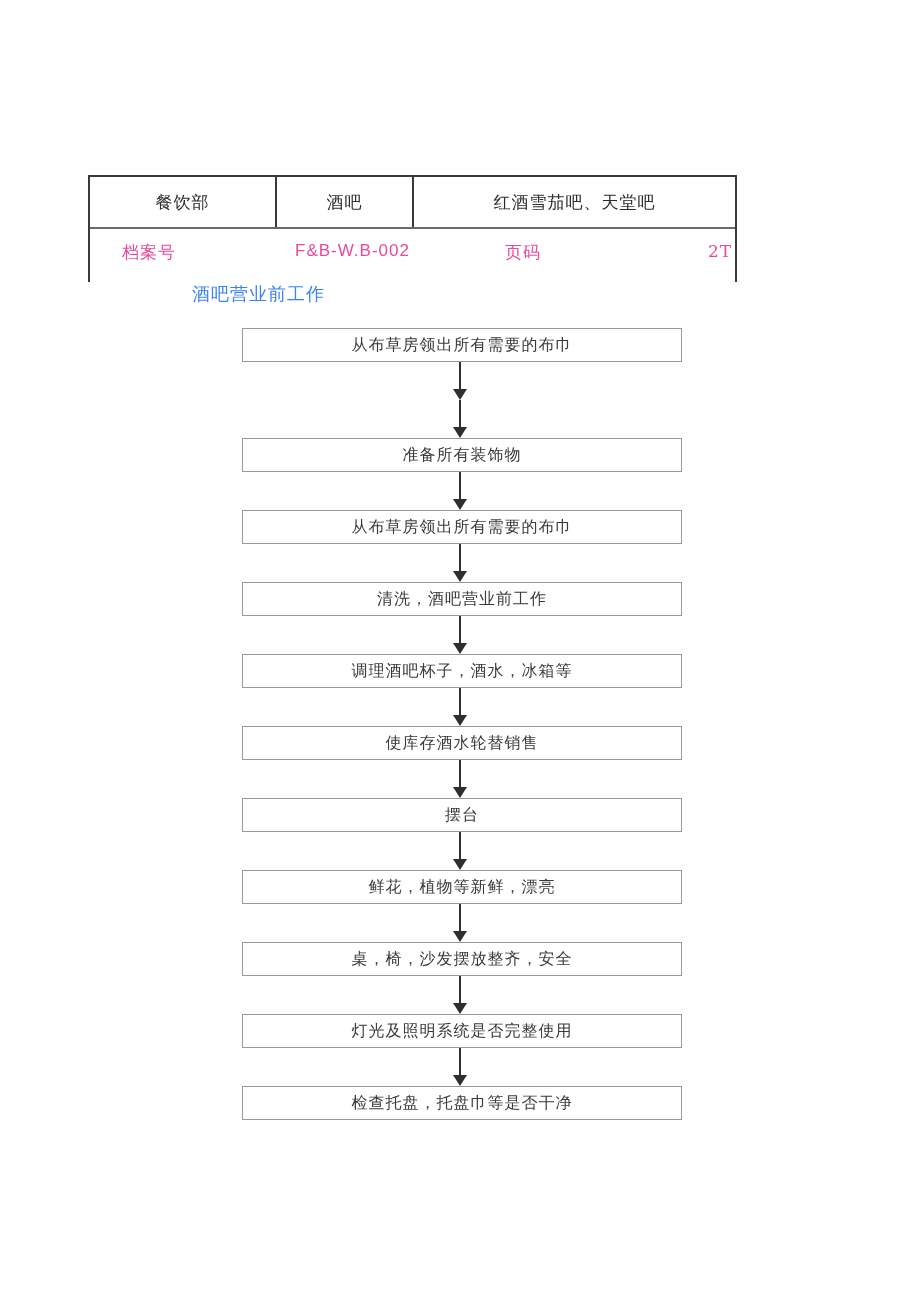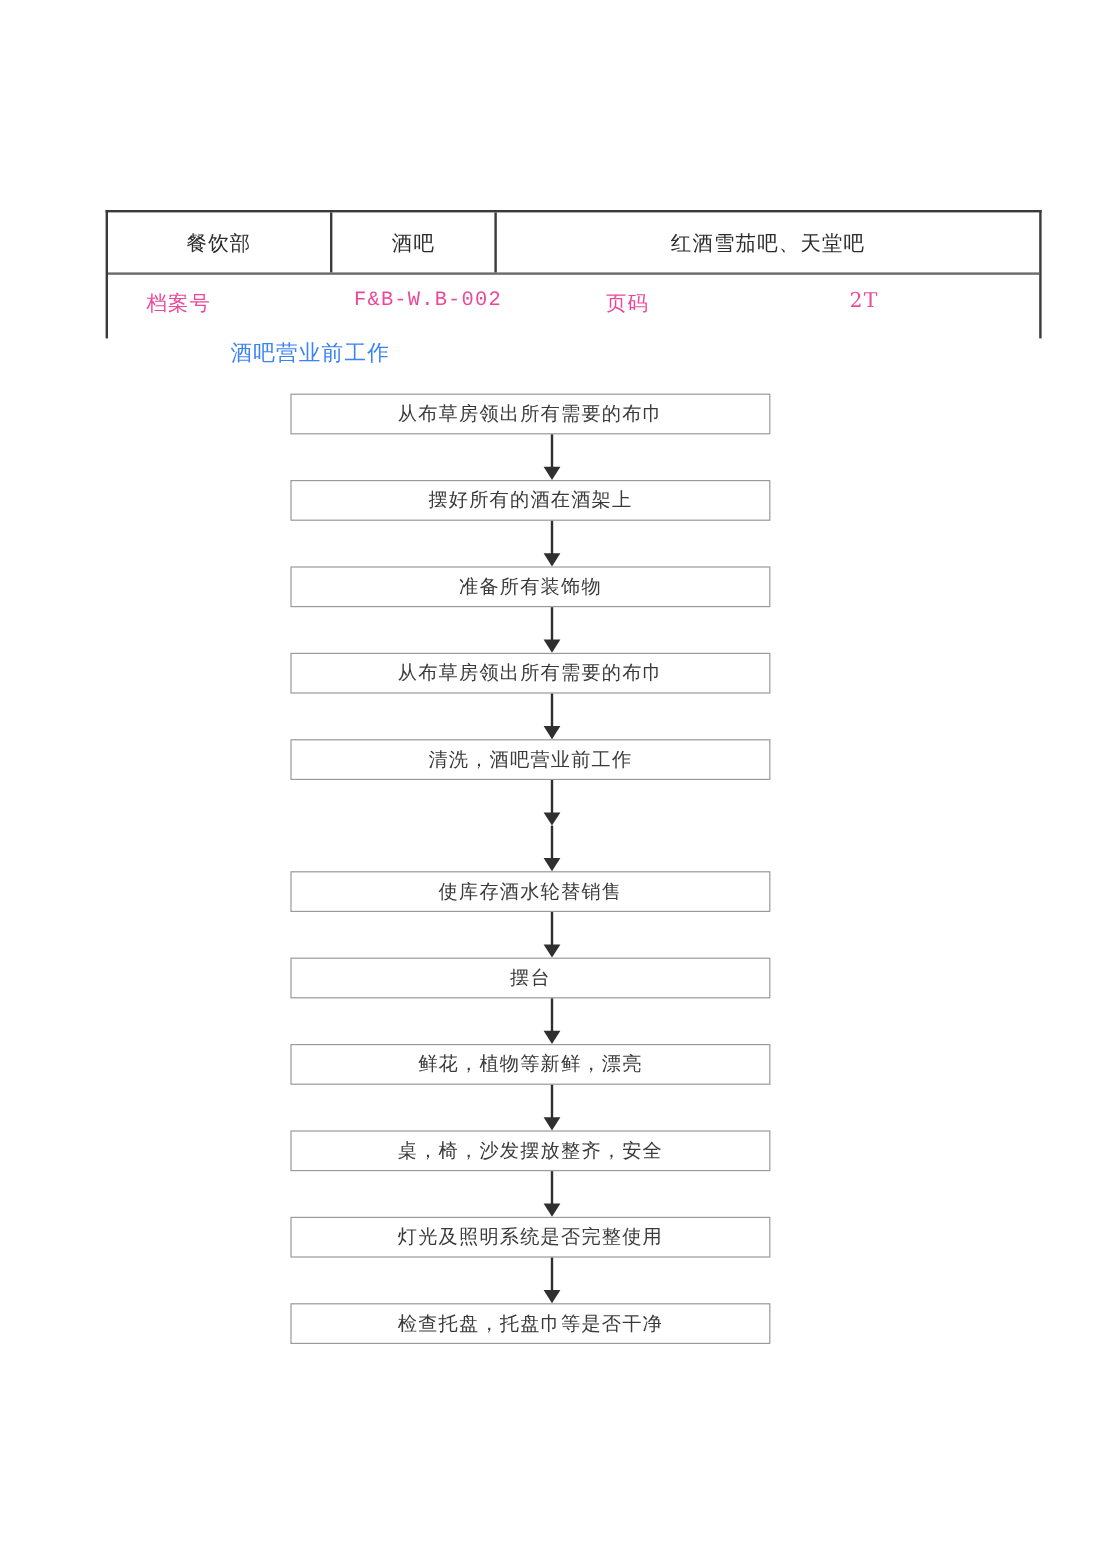--- a/index.html
+++ b/index.html
@@ -15,21 +15,21 @@
     font-family: "DejaVu Sans", "Liberation Sans", sans-serif;
     color: #2e2e2e;
     overflow: hidden;
   }
 
   
   .doc-table {
     position: absolute;
     left: 88px;
     top: 175px;
-    width: 780px;
+    width: 649px;
     box-sizing: border-box;
     border-left: 2px solid #3a3a3a;
     border-right: 2px solid #3a3a3a;
     border-top: 2px solid #3a3a3a;
   }
   .doc-row {
     display: flex;
     box-sizing: border-box;
   }
   .doc-row-top {
@@ -58,21 +58,21 @@
     position: absolute;
     font-size: 17px;
     letter-spacing: 1px;
     white-space: nowrap;
     color: #ec4899;
     top: 64px;
   }
   .f-archive-label { left: 32px; }
   .f-archive-value {
     left: 205px;
-    font-family: Liberation Mono, monospace;
+    font-family: Liberation Sans, sans-serif;
     letter-spacing: 0.5px;
   }
   .f-page-label { left: 415px; }
   .f-page-value {
     left: 618px;
     font-family: "DejaVu Serif", "Liberation Serif", serif;
   }
 
   
   .section-title {
@@ -87,21 +87,21 @@
 
   
   .flow {
     position: absolute;
     left: 242px;
     top: 328px;
     width: 436px;
   }
   .flow-node {
     position: relative;
-    width: 400px;
+    width: 440px;
     height: 34px;
     box-sizing: border-box;
     border: 1px solid #9a9a9a;
     background: #ffffff;
     display: flex;
     align-items: center;
     justify-content: center;
     font-size: 16px;
     letter-spacing: 1px;
     color: #3a3a3a;
@@ -152,40 +152,40 @@
 </div>
 
 <div class="section-title">酒吧营业前工作</div>
 
 <div class="flow" id="flow-root">
     <div class="flow-node">从布草房领出所有需要的布巾</div>
     <div class="flow-connector">
       <span class="conn-line"></span>
       <span class="conn-head"></span>
     </div>
-    <div class="flow-node">摆好所有的酒在酒架上</div>
     <div class="flow-connector">
       <span class="conn-line"></span>
       <span class="conn-head"></span>
     </div>
     <div class="flow-node">准备所有装饰物</div>
     <div class="flow-connector">
       <span class="conn-line"></span>
       <span class="conn-head"></span>
     </div>
     <div class="flow-node">从布草房领出所有需要的布巾</div>
     <div class="flow-connector">
       <span class="conn-line"></span>
       <span class="conn-head"></span>
     </div>
     <div class="flow-node">清洗，酒吧营业前工作</div>
     <div class="flow-connector">
       <span class="conn-line"></span>
       <span class="conn-head"></span>
     </div>
+    <div class="flow-node">调理酒吧杯子，酒水，冰箱等</div>
     <div class="flow-connector">
       <span class="conn-line"></span>
       <span class="conn-head"></span>
     </div>
     <div class="flow-node">使库存酒水轮替销售</div>
     <div class="flow-connector">
       <span class="conn-line"></span>
       <span class="conn-head"></span>
     </div>
     <div class="flow-node">摆台</div>

